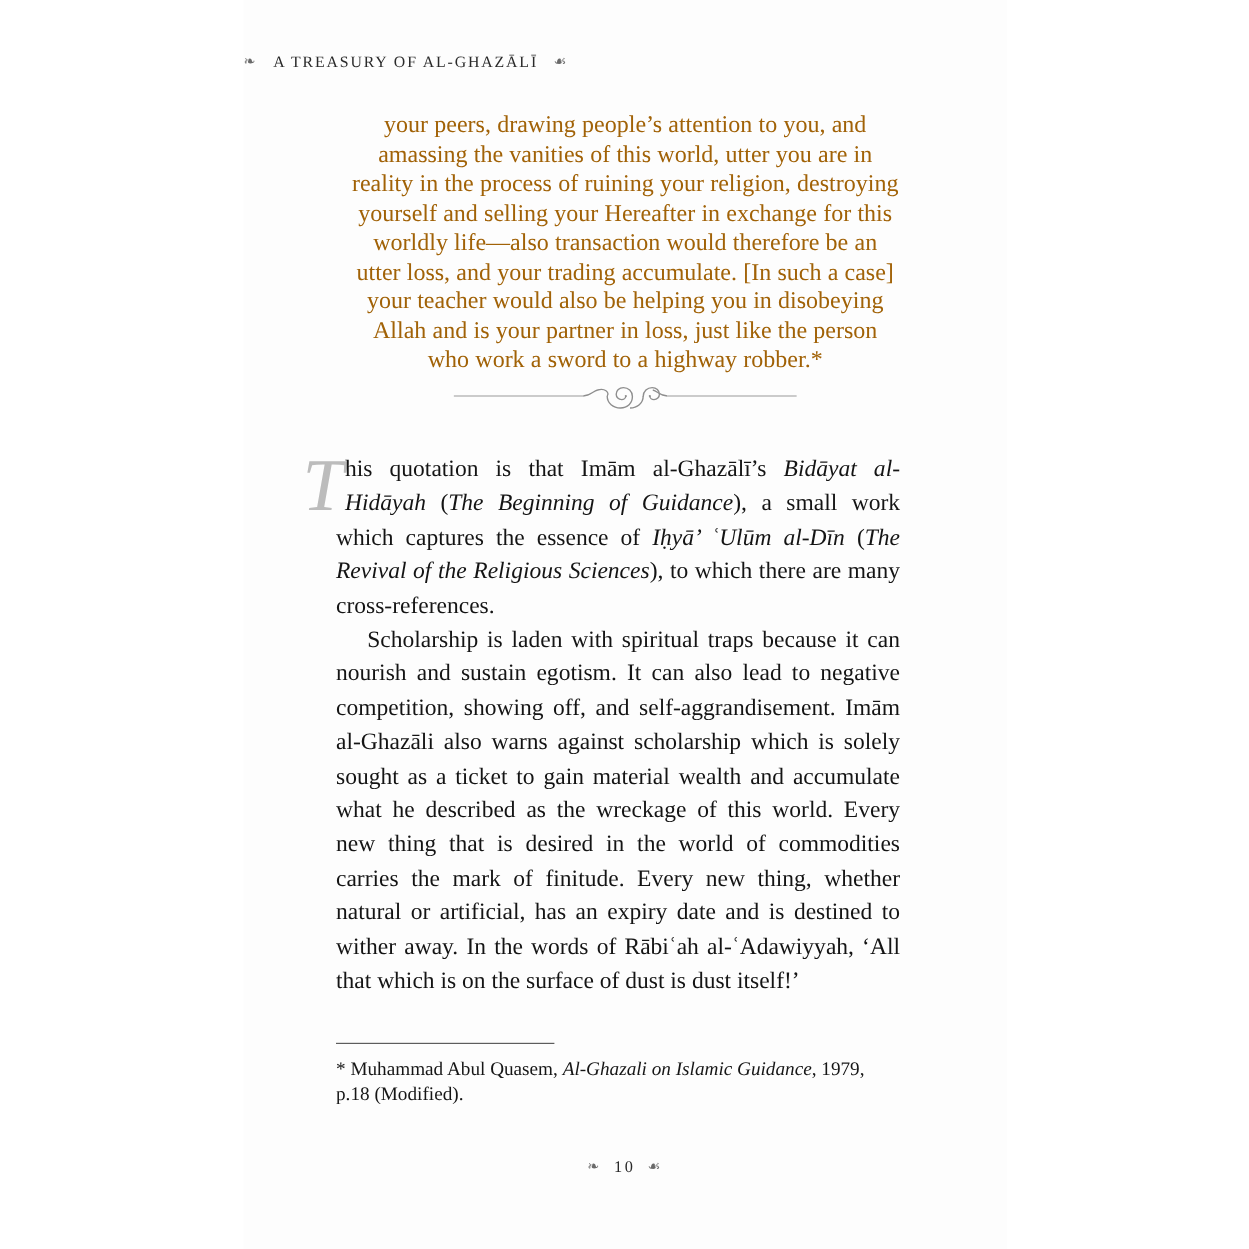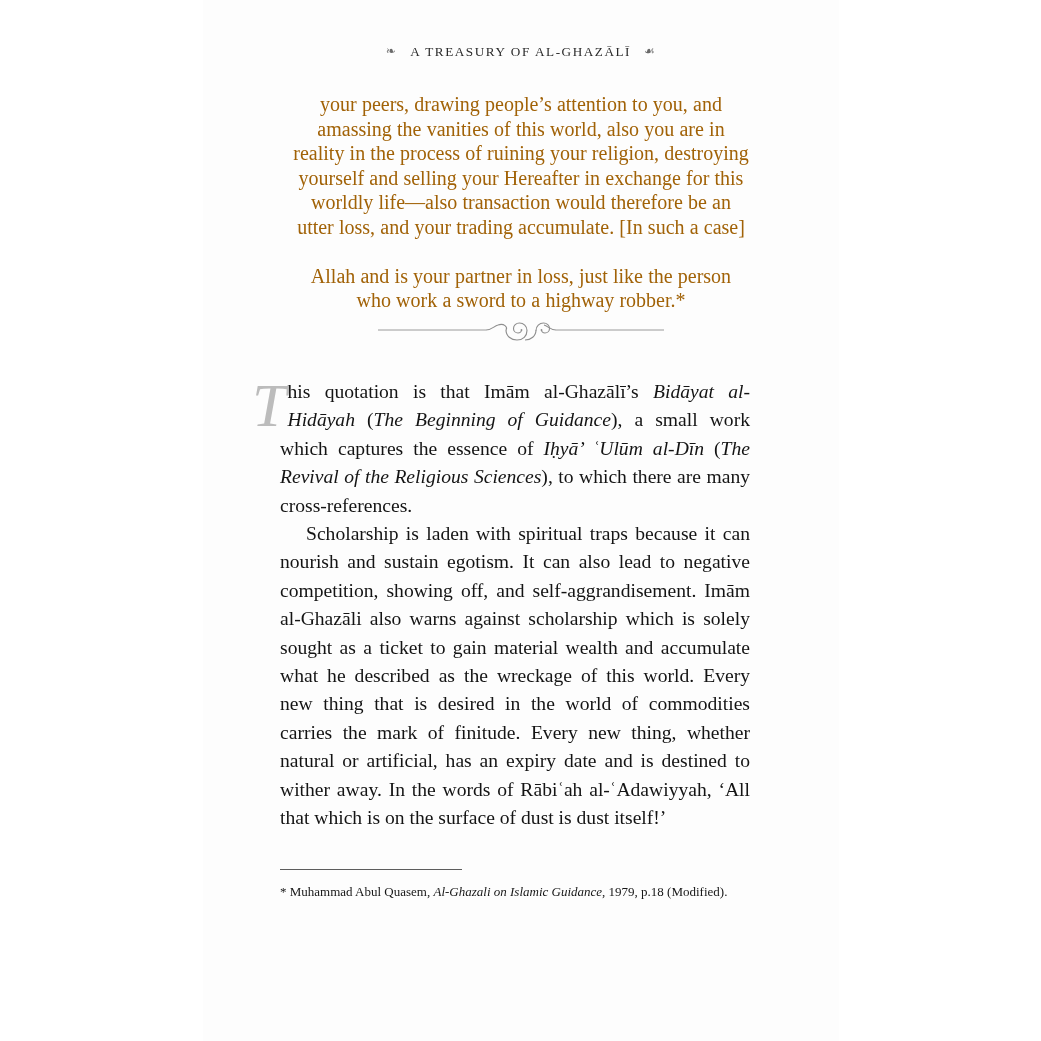--- a/index.html
+++ b/index.html
@@ -25,21 +25,21 @@
     box-sizing: border-box;
     overflow: hidden;
   }
 
   
   .running-head {
     position: absolute;
     left: 0;
     top: 44px;
     width: 636px;
-    text-align: center;
+    text-align: left;
     font-size: 13.2px;
     letter-spacing: 1.55px;
     color: #2a2a2a;
     white-space: nowrap;
   }
   .running-head .rh-text {
     font-variant: small-caps;
     text-transform: uppercase;
   }
   .orn {
@@ -117,21 +117,21 @@
     top: 869px;
     width: 472px;
   }
   .footnote-rule {
     width: 182px;
     height: 1px;
     background: #5d5d5d;
     margin: 0 0 12px 0;
   }
   .footnote-text {
-    font-size: 13px;
+    font-size: 16px;
     line-height: 20.5px;
     color: #161616;
     text-align: left;
   }
 
   
   .folio {
     position: absolute;
     left: 0;
     top: 965px;
@@ -149,26 +149,26 @@
 <body>
 
 <div class="page-sheet">
 
   <div class="running-head">
     <span class="orn orn-left">❧</span><span class="rh-text">A Treasury of al-Ghazālī</span><span class="orn orn-right">☙</span>
   </div>
 
   <div class="quote-block">
     <span>your peers, drawing people’s attention to you, and</span><br>
-    <span>amassing the vanities of this world, also you are in</span><br>
+    <span>amassing the vanities of this world, utter you are in</span><br>
     <span>reality in the process of ruining your religion, destroying</span><br>
     <span>yourself and selling your Hereafter in exchange for this</span><br>
     <span>worldly life—also transaction would therefore be an</span><br>
     <span>utter loss, and your trading accumulate. [In such a case]</span><br>
-    <br>
+    <span>your teacher would also be helping you in disobeying</span><br>
     <span>Allah and is your partner in loss, just like the person</span><br>
     <span>who work a sword to a highway robber.*</span>
   </div>
 
   <div class="divider">
     <svg width="286" height="34" viewBox="0 0 286 34" fill="none">
       <path d="M0 17 H108" stroke="#9a9a9a" stroke-width="1"></path>
       <path d="M178 17 H286" stroke="#9a9a9a" stroke-width="1"></path>
       <path d="M108 17 C114 17 116 13 120 12 C126 10 130 14 128 17" stroke="#8e8e8e" stroke-width="1.1" fill="none"></path>
       <path d="M128 17 C128 23 133 27 139 27 C145 27 149 23 149 17.5
@@ -188,14 +188,17 @@
     <p class="para first"><span class="dropcap">T</span><span>his quotation is that Imām al-Ghazālī’s </span><i>Bidāyat al-Hidāyah</i><span> (</span><i>The Beginning of Guidance</i><span>), a small work which captures the essence of </span><i>Iḥyā’ ʿUlūm al-Dīn</i><span> (</span><i>The Revival of the Religious Sciences</i><span>), to which there are many cross-references.</span></p>
 
     <p class="para">Scholarship is laden with spiritual traps because it can nourish and sustain egotism. It can also lead to negative competition, showing off, and self-aggrandisement. Imām al-Ghazāli also warns against scholarship which is solely sought as a ticket to gain material wealth and accumulate what he described as the wreckage of this world. Every new thing that is desired in the world of commodities carries the mark of finitude. Every new thing, whether natural or artificial, has an expiry date and is destined to wither away. In the words of Rābiʿah al-ʿAdawiyyah, ‘All that which is on the surface of dust is dust itself!’</p>
   </div>
 
   <div class="footnote">
     <div class="footnote-rule"></div>
     <div class="footnote-text"><span>*</span><span> Muhammad Abul Quasem, </span><i>Al-Ghazali on Islamic Guidance</i><span>, 1979, p.18 (Modified).</span></div>
   </div>
 
+  <div class="folio">
+    <span class="orn orn-left">❧</span><span>10</span><span class="orn orn-right">☙</span>
+  </div>
 
 </div>
 
 </body></html>

